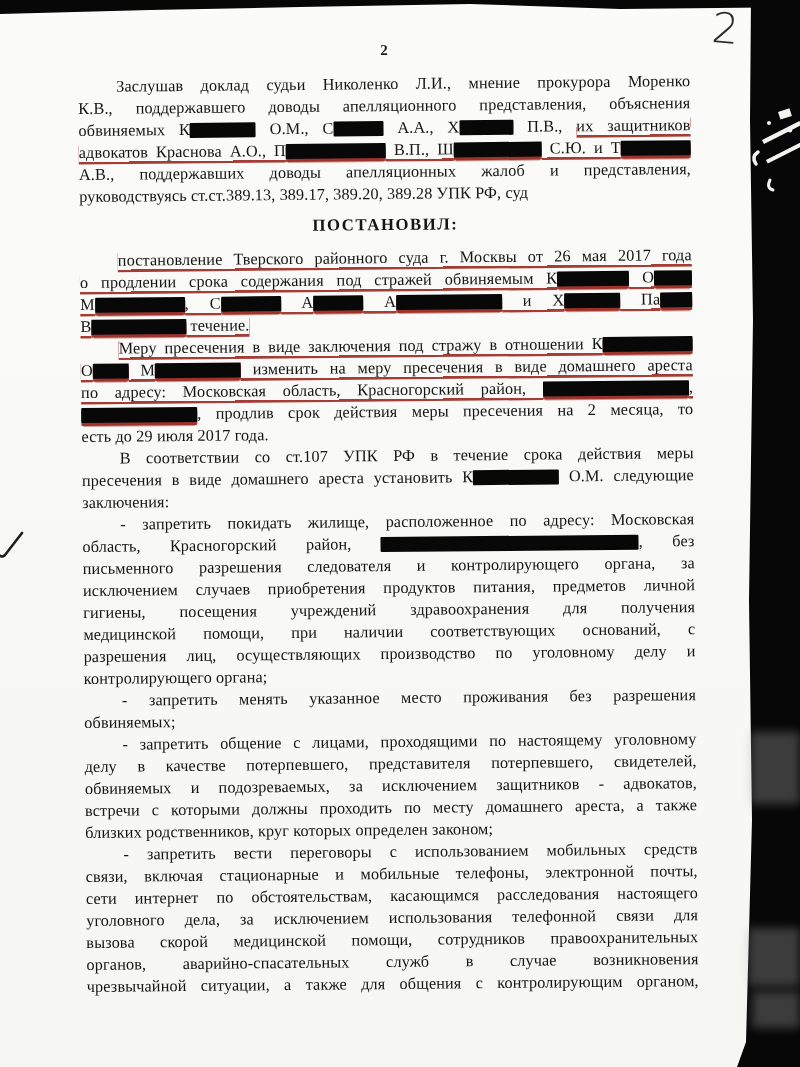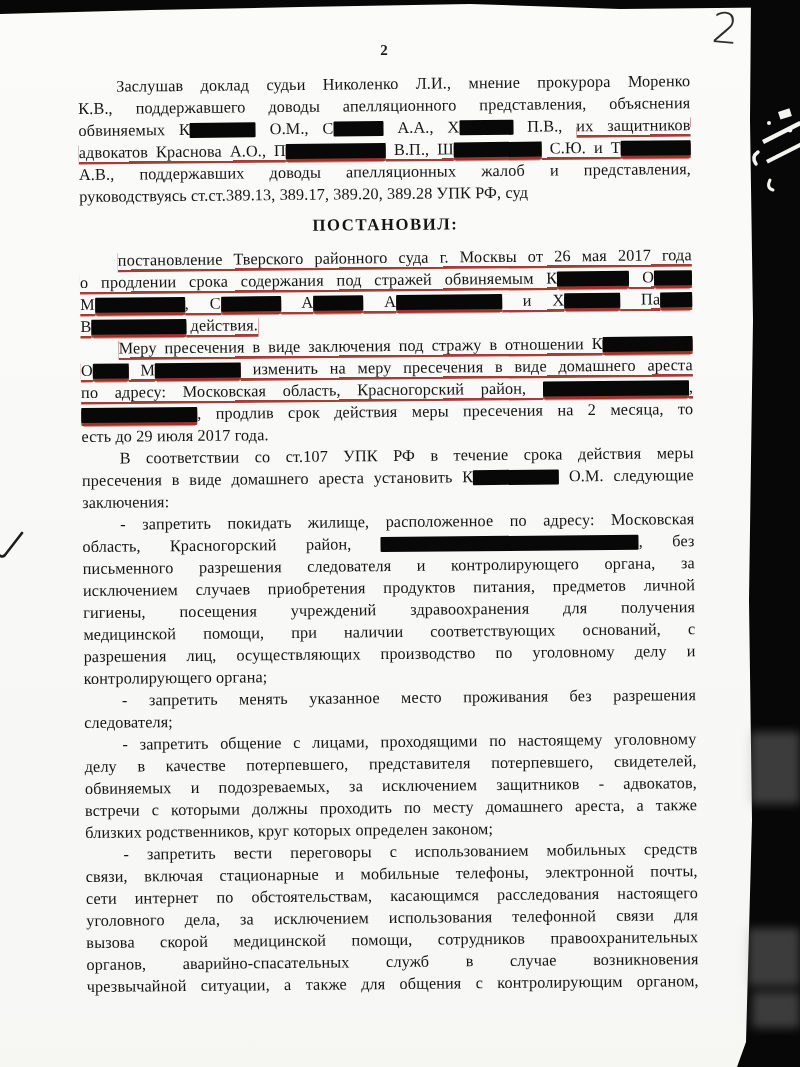--- a/index.html
+++ b/index.html
@@ -87,21 +87,21 @@
       <div class="line j"><span class="">обвиняемых К</span><span class="bar" style="width: 66px;"></span><span class=""> О.М., С</span><span class="bar" style="width: 50px;"></span><span class=""> А.А., Х</span><span class="bar" style="width: 54px;"></span><span class=""> П.В., </span><span class="u">их защитников</span></div>
       <div class="line j"><span class="u">адвокатов Краснова А.О., П</span><span class="bar u" style="width: 100px;"></span><span class="u"> В.П., Ш</span><span class="bar u" style="width: 88px;"></span><span class="u"> С.Ю. и Т</span><span class="bar u" style="width: 70px;"></span></div>
       <div class="line j"><span class="">А.В., поддержавших доводы апелляционных жалоб и представления,</span></div>
       <div class="line"><span class="">руководствуясь ст.ст.389.13, 389.17, 389.20, 389.28 УПК РФ, суд</span></div>
     </div>
     <div class="heading">ПОСТАНОВИЛ:</div>
     <div class="para">
       <div class="line j"><span class="ind"></span><span class="u">постановление Тверского районного суда г. Москвы от 26 мая 2017 года</span></div>
       <div class="line j"><span class="u">о продлении срока содержания под стражей обвиняемым К</span><span class="bar u" style="width: 72px;"></span><span class="u"> О</span><span class="bar u" style="width: 38px;"></span></div>
       <div class="line j"><span class="u">М</span><span class="bar u" style="width: 90px;"></span><span class="u">, С</span><span class="bar u" style="width: 60px;"></span><span class="u"> А</span><span class="bar u" style="width: 50px;"></span><span class="u"> А</span><span class="bar u" style="width: 106px;"></span><span class="u"> и Х</span><span class="bar u" style="width: 56px;"></span><span class="u"> Па</span><span class="bar u" style="width: 32px;"></span></div>
-      <div class="line"><span class="u">В</span><span class="bar u" style="width: 95px;"></span><span class="u"> действия.</span></div>
+      <div class="line"><span class="u">В</span><span class="bar u" style="width: 95px;"></span><span class="u"> течение.</span></div>
     </div>
     <div class="para">
       <div class="line j"><span class="ind"></span><span class="u">Меру пресечения в виде заключения под стражу в отношении К</span><span class="bar u" style="width: 90px;"></span></div>
       <div class="line j"><span class="u">О</span><span class="bar u" style="width: 36px;"></span><span class="u"> М</span><span class="bar u" style="width: 86px;"></span><span class="u"> изменить на меру пресечения в виде домашнего ареста</span></div>
       <div class="line j"><span class="u">по адресу: Московская область, Красногорский район, </span><span class="bar u" style="width: 146px;"></span><span class="u">,</span></div>
       <div class="line j"><span class="bar u" style="width: 116px;"></span><span class="">, продлив срок действия меры пресечения на 2 месяца, то</span></div>
       <div class="line"><span class="">есть до 29 июля 2017 года.</span></div>
     </div>
     <div class="para">
       <div class="line j"><span class="ind"></span><span class="">В соответствии со  ст.107 УПК РФ в течение срока действия меры</span></div>
@@ -113,21 +113,21 @@
       <div class="line j"><span class="">область, Красногорский район, </span><span class="bar" style="width: 258px;"></span><span class="">, без</span></div>
       <div class="line j"><span class="">письменного разрешения следователя и контролирующего органа, за</span></div>
       <div class="line j"><span class="">исключением случаев приобретения продуктов питания, предметов личной</span></div>
       <div class="line j"><span class="">гигиены, посещения учреждений здравоохранения для получения</span></div>
       <div class="line j"><span class="">медицинской помощи, при наличии соответствующих оснований, с</span></div>
       <div class="line j"><span class="">разрешения лиц, осуществляющих производство по уголовному делу и</span></div>
       <div class="line"><span class="">контролирующего органа;</span></div>
     </div>
     <div class="para">
       <div class="line j"><span class="ind"></span><span class="">- запретить менять указанное место проживания без разрешения</span></div>
-      <div class="line"><span class="">следователя;</span></div>
+      <div class="line"><span class="">обвиняемых;</span></div>
     </div>
     <div class="para">
       <div class="line j"><span class="ind"></span><span class="">- запретить общение с лицами, проходящими по настоящему уголовному</span></div>
       <div class="line j"><span class="">делу в качестве потерпевшего, представителя потерпевшего, свидетелей,</span></div>
       <div class="line j"><span class="">обвиняемых и подозреваемых, за исключением защитников - адвокатов,</span></div>
       <div class="line j"><span class="">встречи с которыми должны проходить по месту домашнего ареста, а также</span></div>
       <div class="line"><span class="">близких родственников, круг которых определен законом;</span></div>
     </div>
     <div class="para">
       <div class="line j"><span class="ind"></span><span class="">- запретить вести переговоры с использованием мобильных средств</span></div>

